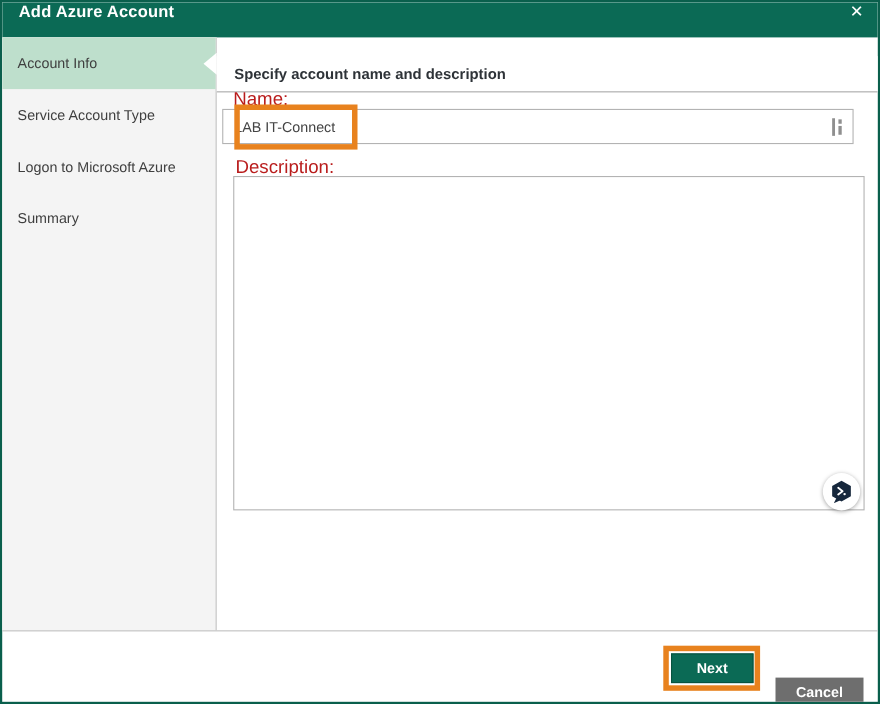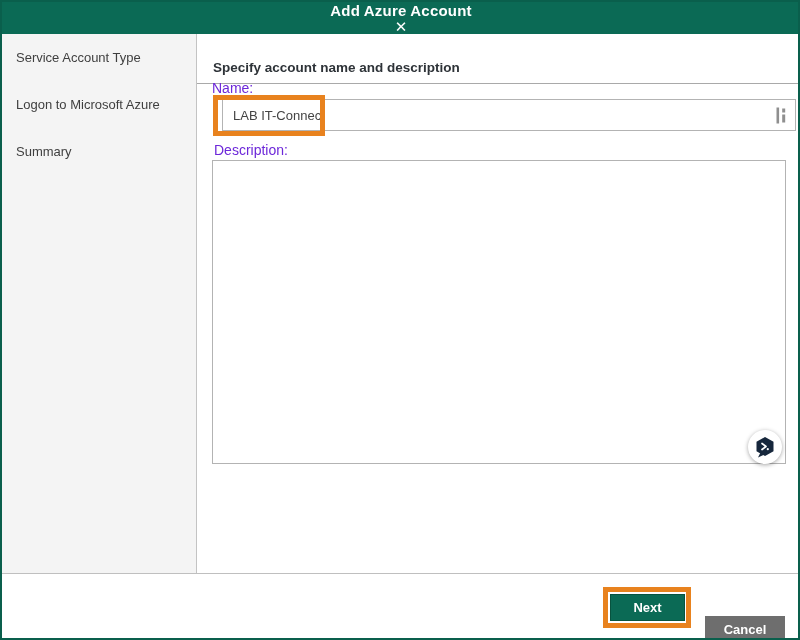--- a/index.html
+++ b/index.html
@@ -14,21 +14,20 @@
     border: 2px solid #0a5f4c;
     background: #ffffff;
     overflow: hidden;
   }
   
   .titlebar {
     position: absolute; left: 0; top: 0; width: 796px; height: 32px;
     background: #0b6a55;
     display: flex; align-items: center; justify-content: space-between;
     padding: 0 13px 16px 15px;
-    flex-direction: column;
   }
   .titlebar .title {
     color: #ffffff; font-size: 15px; font-weight: 600; letter-spacing: .2px;
   }
   .titlebar .close {
     color: #ffffff; font-size: 15px; font-weight: 600; cursor: pointer;
     line-height: 1;
   }
   
   .sidebar {
@@ -56,26 +55,26 @@
   .content-header {
     position: absolute; left: 195px; top: 49px; width: 601px; height: 33px;
     background: #ffffff;
     border-bottom: 1px solid #a9a9a9;
     display: flex; align-items: center;
     padding-left: 16px;
     font-size: 13.5px; font-weight: bold; color: #2e3338;
   }
   
   .field-label {
-    position: absolute; font-size: 14px; color: #6d28d9;
+    position: absolute; font-size: 17px; color: #b91c1c;
   }
   .name-label { left: 210px; top: 78px; }
   .desc-label { left: 212px; top: 140px; }
   .name-input-wrap {
-    position: absolute; left: 220px; top: 97px; width: 574px; height: 32px;
+    position: absolute; left: 200px; top: 97px; width: 574px; height: 32px;
     border: 1px solid #b3b3b3; background: #ffffff;
     display: flex; align-items: center;
     padding: 0 8px 0 10px;
   }
   .name-input-wrap input {
     flex: 1; border: none; outline: none;
     font-family: "Liberation Sans", "DejaVu Sans", sans-serif;
     font-size: 13px; color: #444444; background: transparent;
   }
   .text-cursor-icon { flex: 0 0 auto; width: 11px; height: 17px; }
@@ -132,20 +131,23 @@
 <body>
 
 <div class="dialog">
 
   <div class="titlebar">
     <span class="title">Add Azure Account</span>
     <span class="close">✕</span>
   </div>
 
   <div class="sidebar">
+    <div class="sidebar-item selected">
+      <span>Account Info</span>
+    </div>
     <div class="sidebar-item">
       <span>Service Account Type</span>
     </div>
     <div class="sidebar-item">
       <span>Logon to Microsoft Azure</span>
     </div>
     <div class="sidebar-item">
       <span>Summary</span>
     </div>
   </div>

